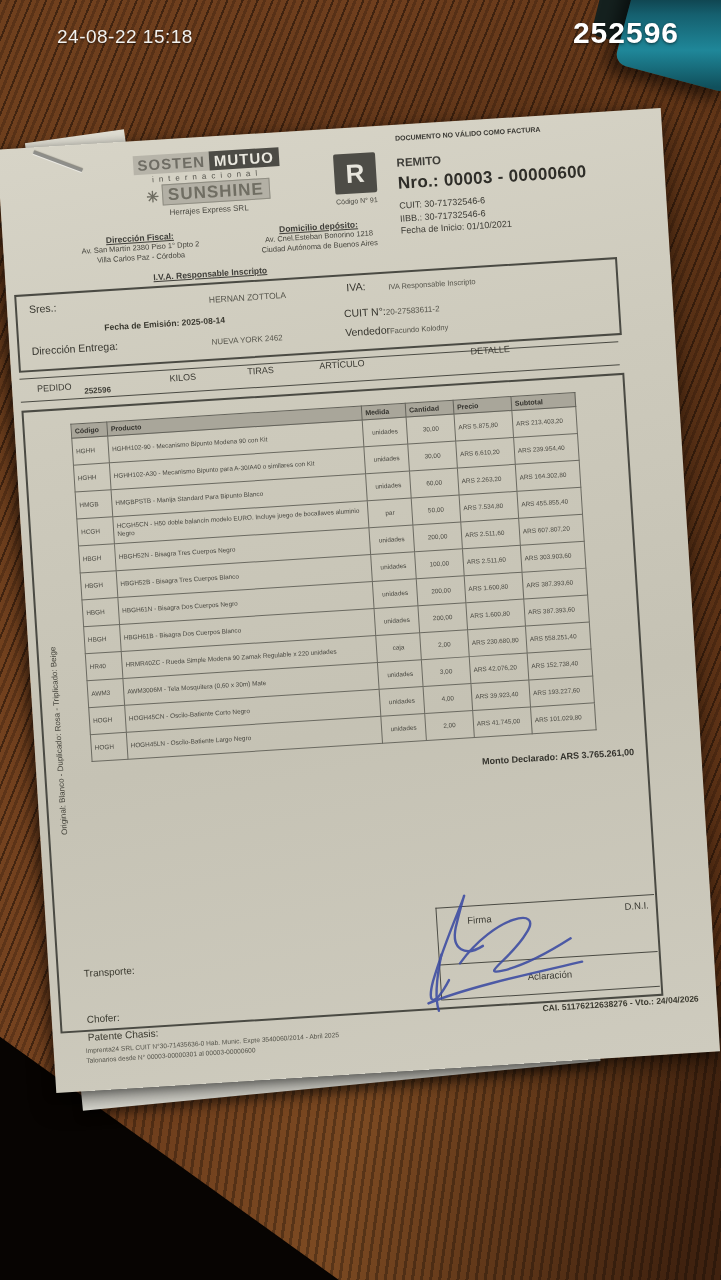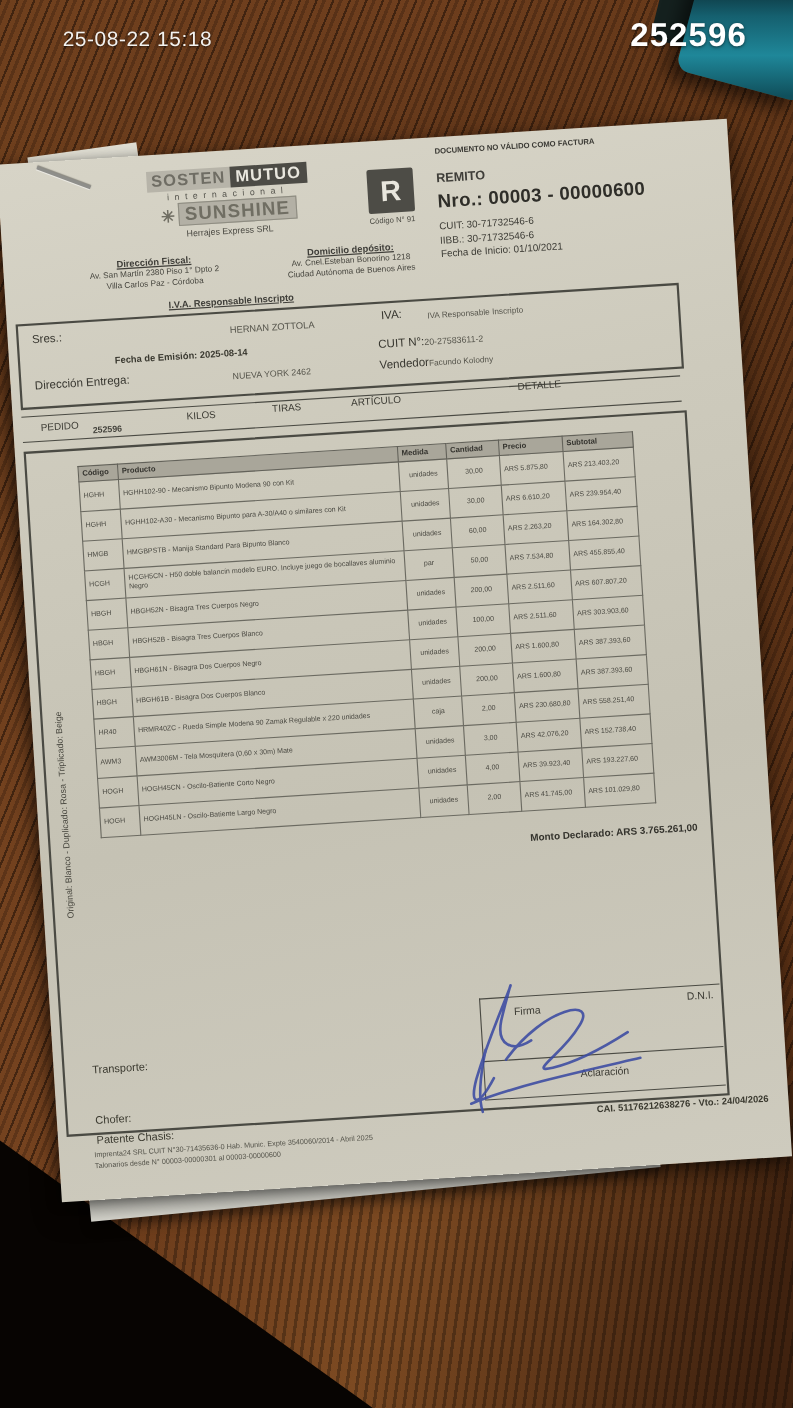--- a/index.html
+++ b/index.html
@@ -331,15 +331,15 @@
 
     <div class="cai-line">CAI. 51176212638276 - Vto.: 24/04/2026</div>
     <div class="print-lines">
       <div>Imprenta24 SRL CUIT N°30-71435636-0 Hab. Munic. Expte 3540060/2014 - Abril 2025</div>
       <div>Talonarios desde N° 00003-00000301 al 00003-00000600</div>
     </div>
 
     <div class="side-text">Original: Blanco - Duplicado: Rosa - Triplicado: Beige</div>
   </div>
 
-  <div class="timestamp">25-08-22 15:18</div>
+  <div class="timestamp">24-08-22 15:18</div>
   <div class="photo-number">252596</div>
 </div>
 
 </body></html>

